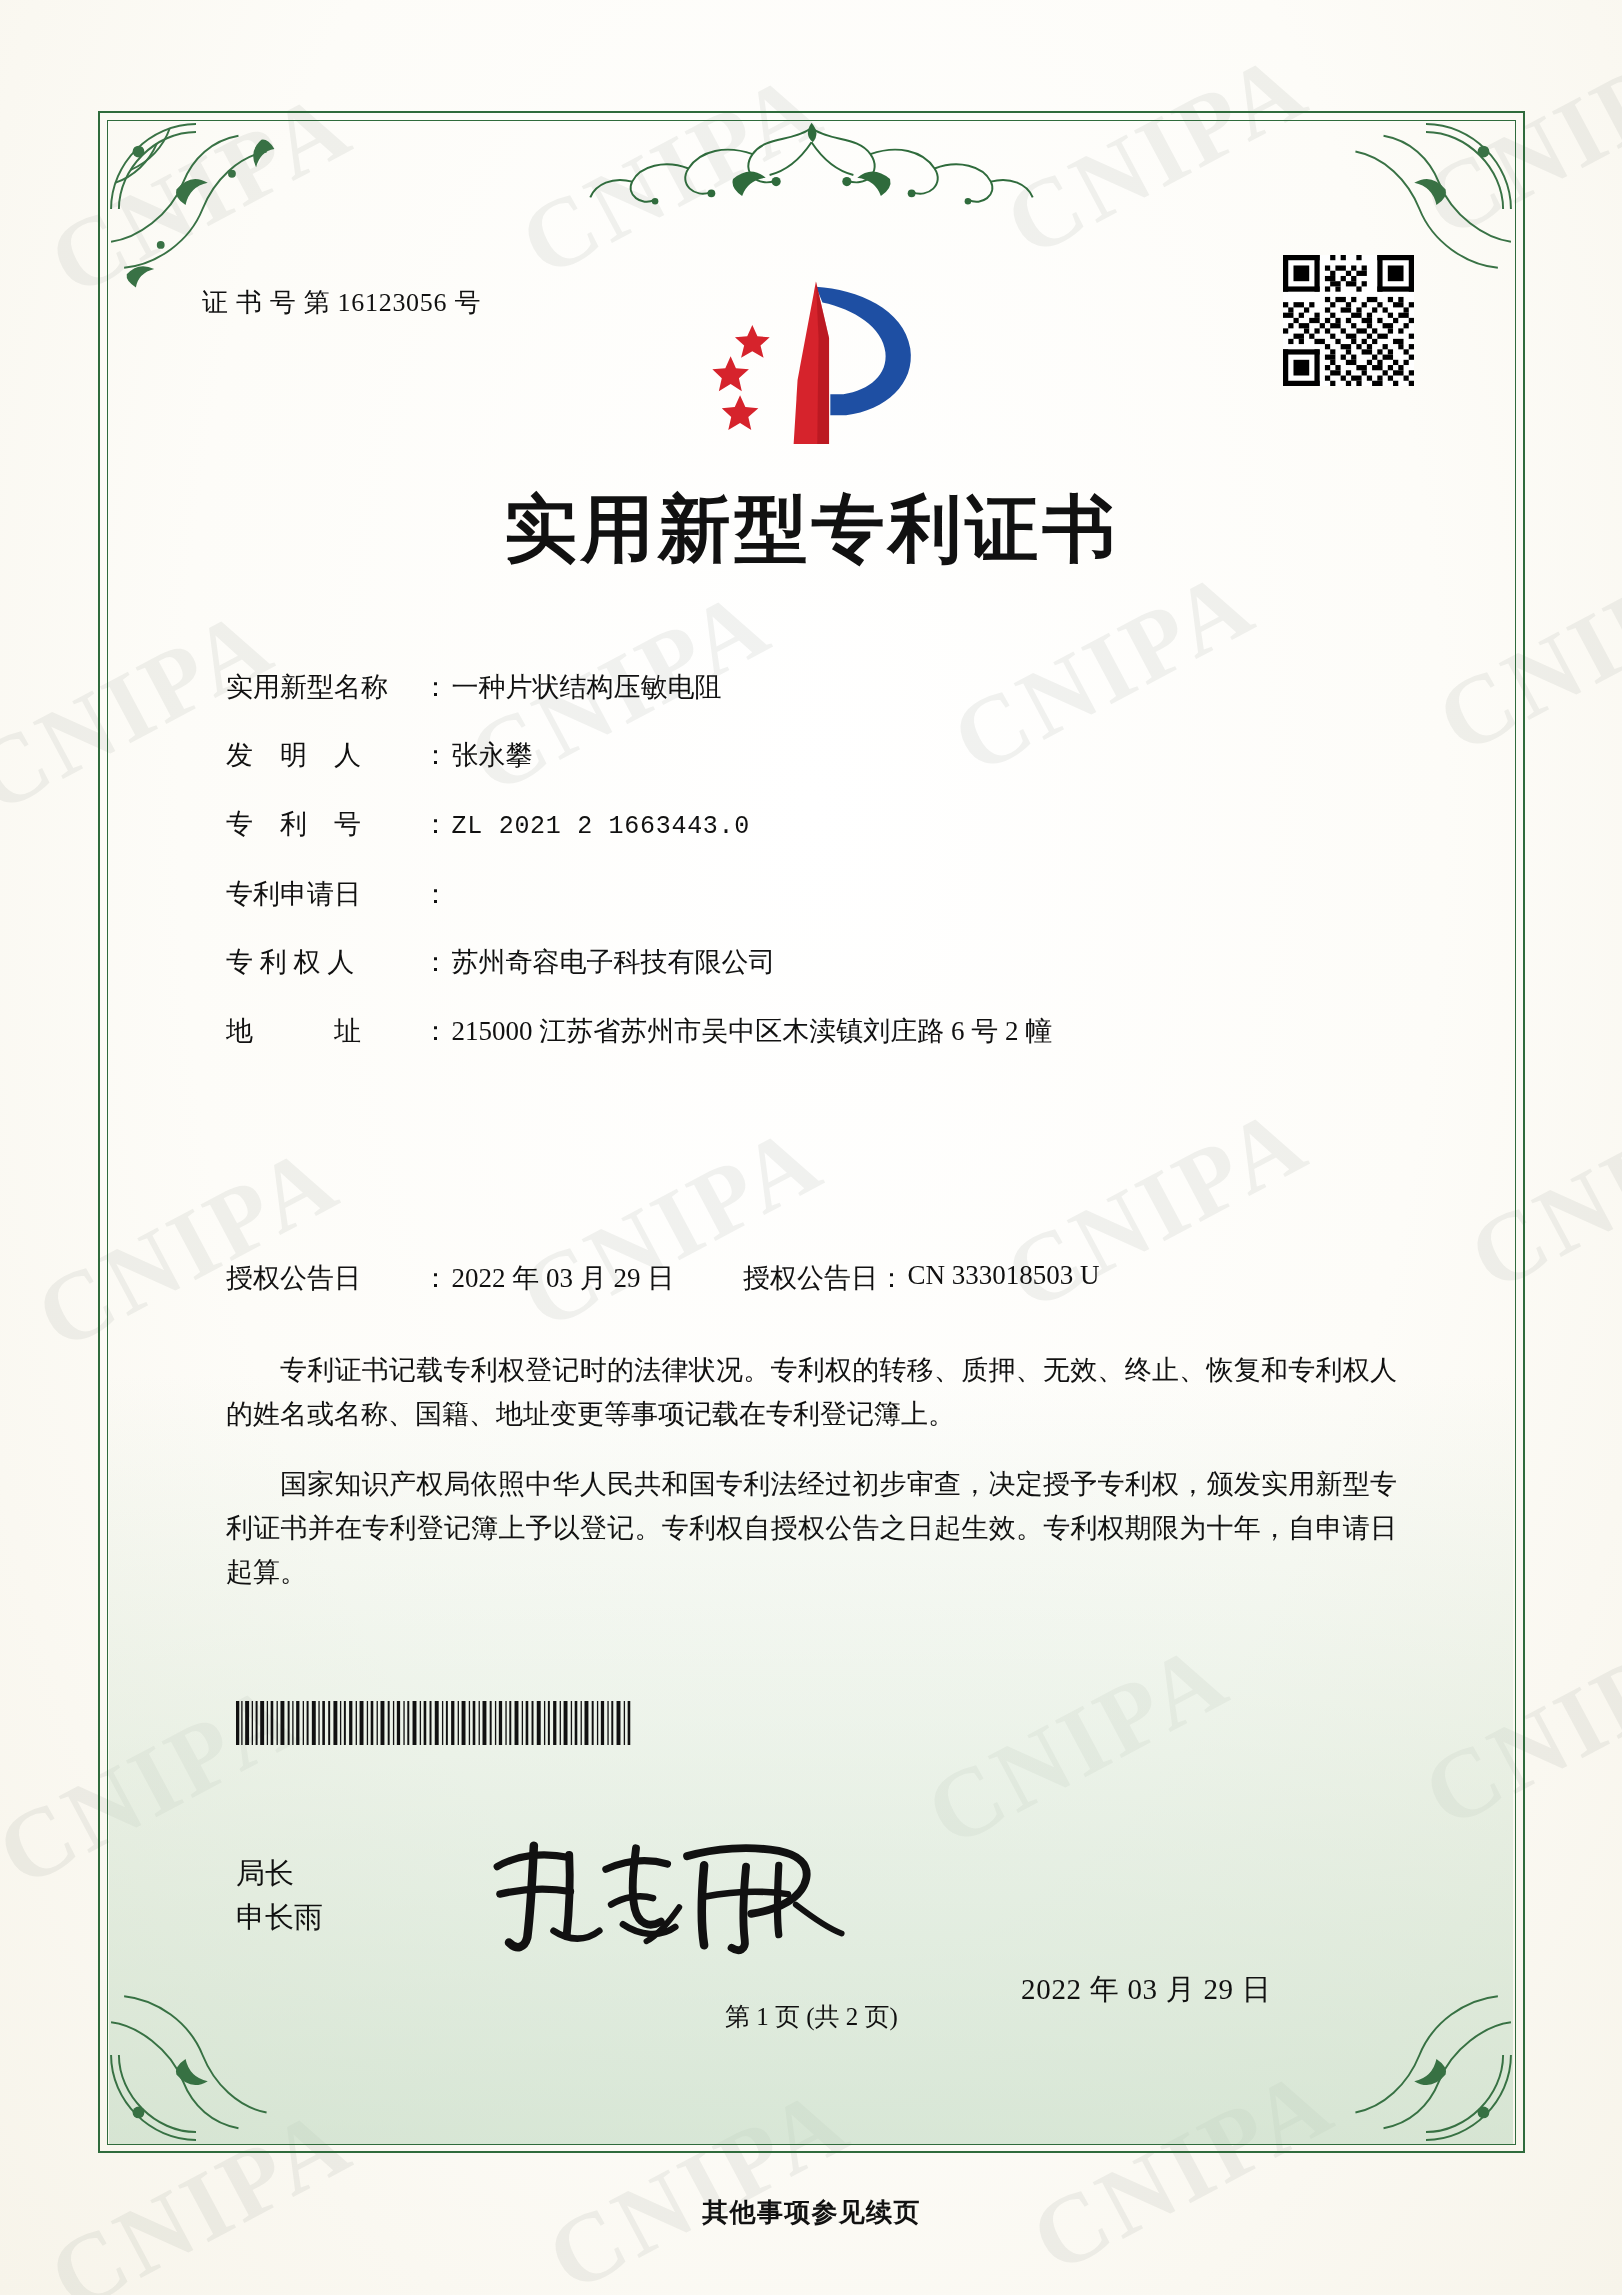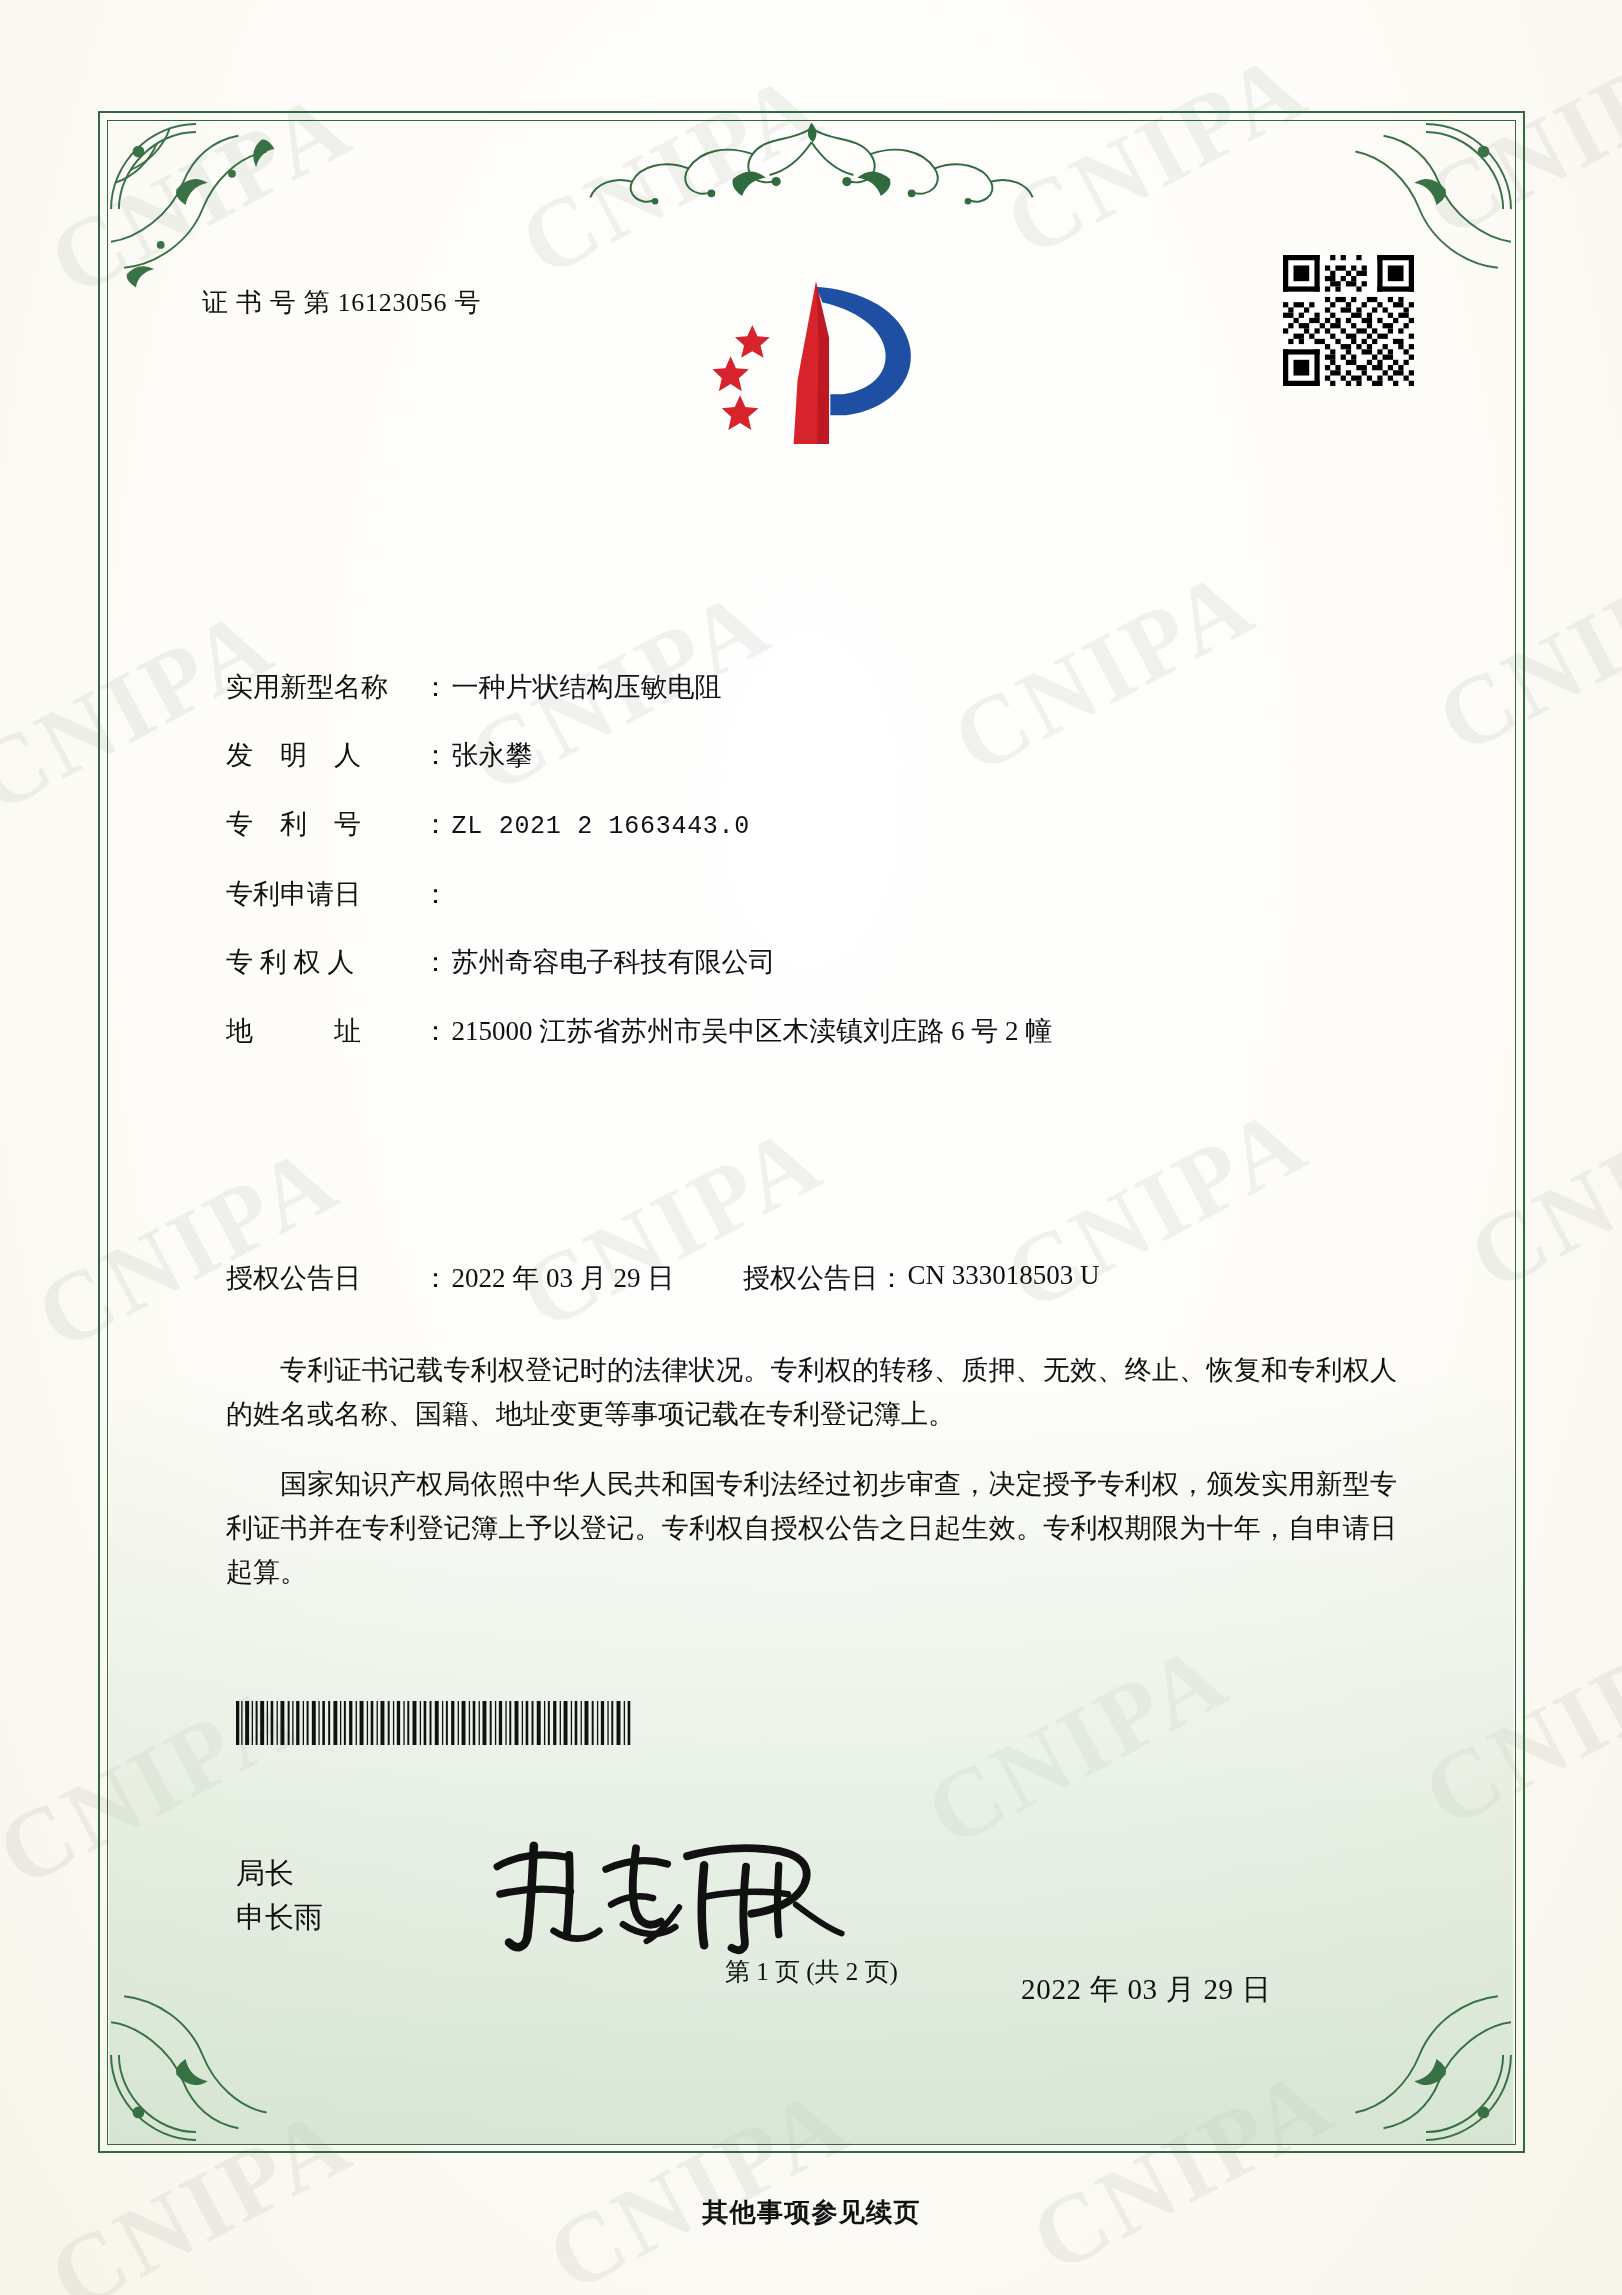--- a/index.html
+++ b/index.html
@@ -213,21 +213,21 @@
     position: absolute;
     left: 1021px;
     top: 1970px;
     font-size: 29px;
     letter-spacing: 0.7px;
   }
 
   .page-num {
     position: absolute;
     left: 0;
-    top: 1955px;
+    top: 2000px;
     width: 1623px;
     text-align: center;
     font-size: 25px;
   }
 
   .footnote {
     position: absolute;
     left: 0;
     top: 2195px;
     width: 1623px;
@@ -525,20 +525,21 @@
 
     <path d="M186 10 L206 96 L206 258 L188 258 L190 96 Z" fill="#a8121c" opacity="0.55"></path>
 
     <g fill="#d6232c">
       <path d="M96 70 l10 22 24 2 -18 16 6 24 -22-13 -22 13 6-24 -18-16 24-2 z" transform="scale(0.78) translate(18,28)"></path>
       <path d="M56 128 l9 20 22 2 -17 15 5 22 -19-12 -20 12 5-22 -16-15 22-2 z" transform="scale(0.9) translate(6,10)"></path>
       <path d="M70 192 l9 20 22 2 -17 15 5 22 -19-12 -20 12 5-22 -16-15 22-2 z" transform="scale(0.9) translate(8,12)"></path>
     </g>
   </svg>
 
+  <div class="title">实用新型专利证书</div>
 
   <div class="fields">
 
     <div class="field-row">
       <span class="field-label">实用新型名称</span>
       <span class="field-sep">：</span>
       <span class="field-value">一种片状结构压敏电阻</span>
     </div>
 
     <div class="field-row">

